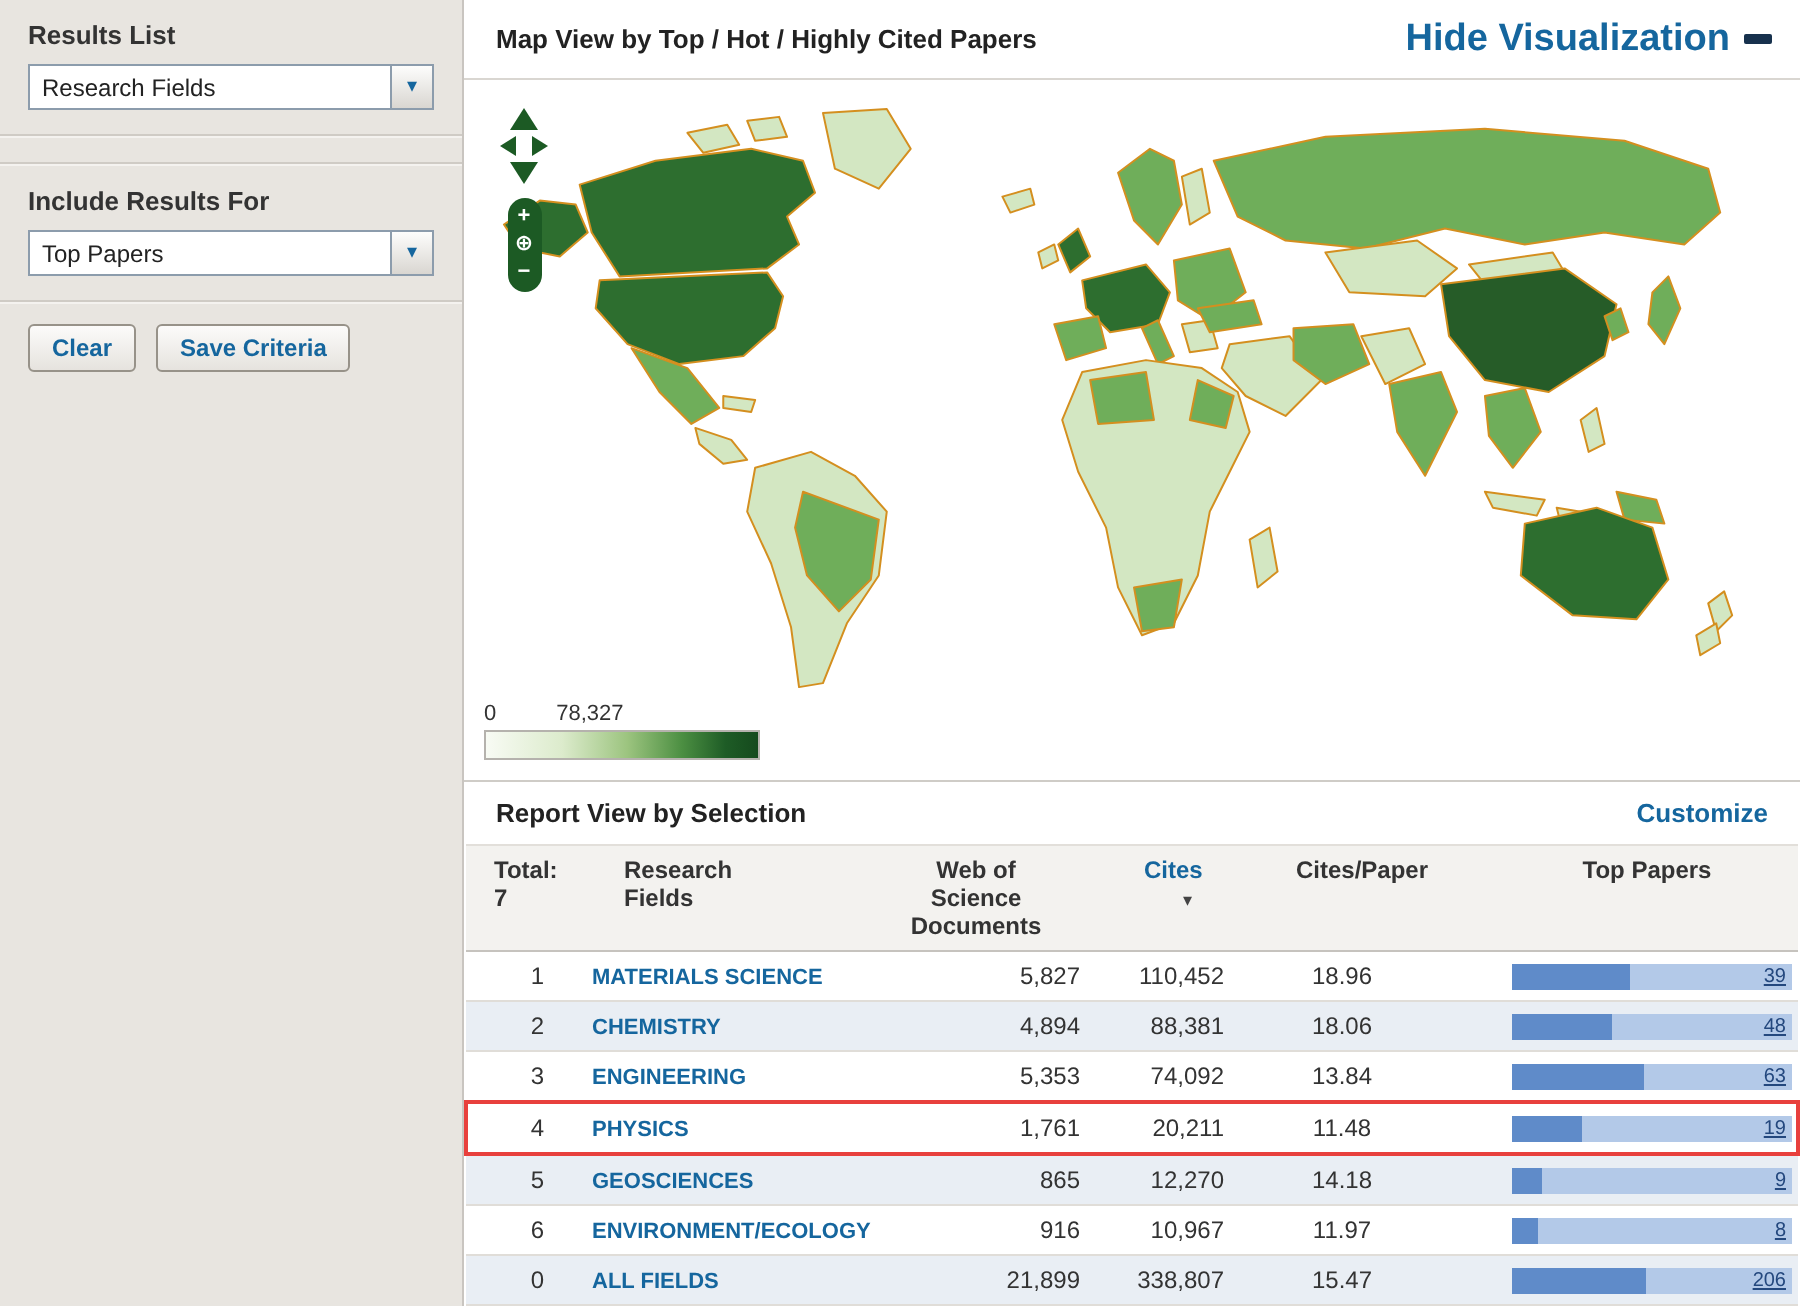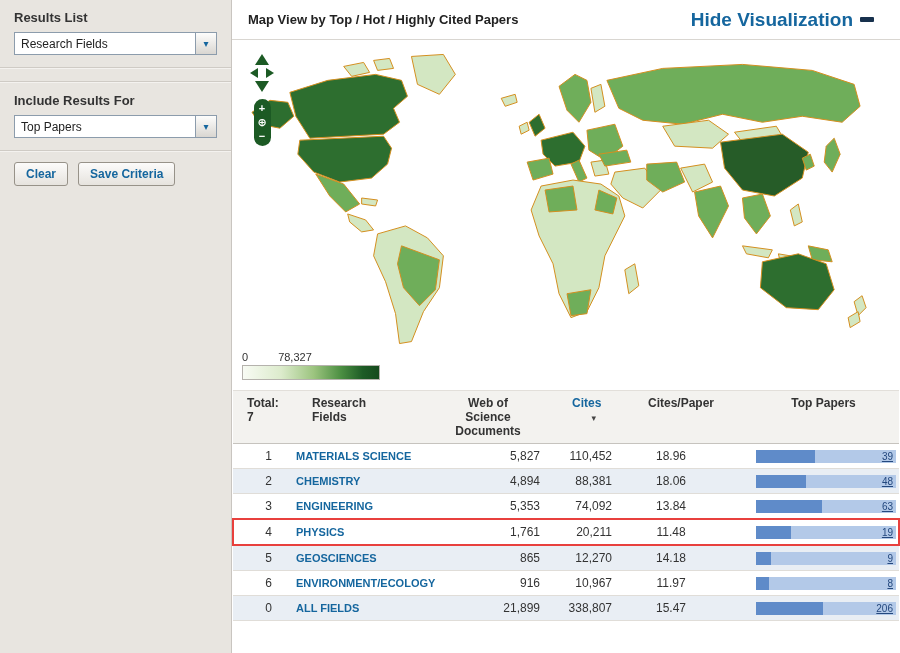--- a/index.html
+++ b/index.html
@@ -19,21 +19,21 @@
   .add-filter { display:inline-block; font-size:12px; font-weight:bold; color:var(--link-blue,#15669e); text-decoration:none; margin-bottom:7px; cursor:pointer; }
   .filterbox { background:#fff; border:1px solid #777; height:62px; padding:2px; overflow:hidden; }
   .filter-item { display:flex; gap:5px; background:#d7d3ce; border:1px dotted #9a958e; padding:3px 4px; cursor:pointer; }
   .remove-x { flex:0 0 auto; width:12px; height:12px; border:1px solid #8a8a8a; background:#f3f2f0; color:#555; font-size:9px; line-height:10px; text-align:center; cursor:pointer; }
   .filter-item-label { font-size:10px; font-weight:bold; color:#3a3a3a; line-height:1.25; }
   .sb-buttons { display:flex; gap:10px; margin-top:2px; }
   .sb-buttons button { background:linear-gradient(#fcfbfa,#e6e3de); border:1px solid #979289; border-radius:3px; color:var(--link-blue,#15669e); font-weight:bold; font-size:12px; font-family:inherit; padding:4px 11px; cursor:pointer; }
 
   
   .main { flex:1; position:relative; background:#fff; overflow:hidden; display:flex; flex-direction:column; }
-  .map-header { height:40px; flex:0 0 40px; display:flex; align-items:center; justify-content:space-between; padding:0 26px 0 16px; border-bottom:1px solid #d9d6d1; }
+  .map-header { height:40px; flex:0 0 40px; display:flex; align-items:center; justify-content:space-between; padding:0 14px 0 16px; border-bottom:1px solid #d9d6d1; }
   .map-header h1 { font-size:13px; font-weight:bold; color:#222; }
   .hide-viz { display:flex; align-items:center; gap:7px; color:var(--link-blue,#15669e); font-size:19px; font-weight:bold; text-decoration:none; cursor:pointer; }
   .minus-bar { width:14px; height:5px; background:#17314d; border-radius:1px; }
 
   .map-area { position:relative; height:350px; flex:0 0 350px; background:#fff; }
   .world-svg { position:absolute; left:12px; top:10px; }
   .map-controls { position:absolute; left:18px; top:14px; display:flex; flex-direction:column; align-items:center; gap:7px; z-index:2; }
   .dpad { display:flex; flex-direction:column; align-items:center; gap:3px; }
   .dpad-mid { display:flex; gap:8px; align-items:center; }
   .tri { width:0; height:0; cursor:pointer; }
@@ -205,20 +205,24 @@
 
       <div class="legend">
         <div class="legend-labels">
           <span>0</span>
           <span class="legend-max">78,327</span>
         </div>
         <div class="legend-bar"></div>
       </div>
     </div>
 
+    <div class="report-header">
+      <h2>Report View by Selection</h2>
+      <a class="customize">Customize</a>
+    </div>
 
     <table>
       <colgroup>
         <col class="c-rank">
           <col class="c-field">
           <col class="c-docs">
           <col class="c-cites">
           <col class="c-cpp">
           <col class="c-top">
       </colgroup>

